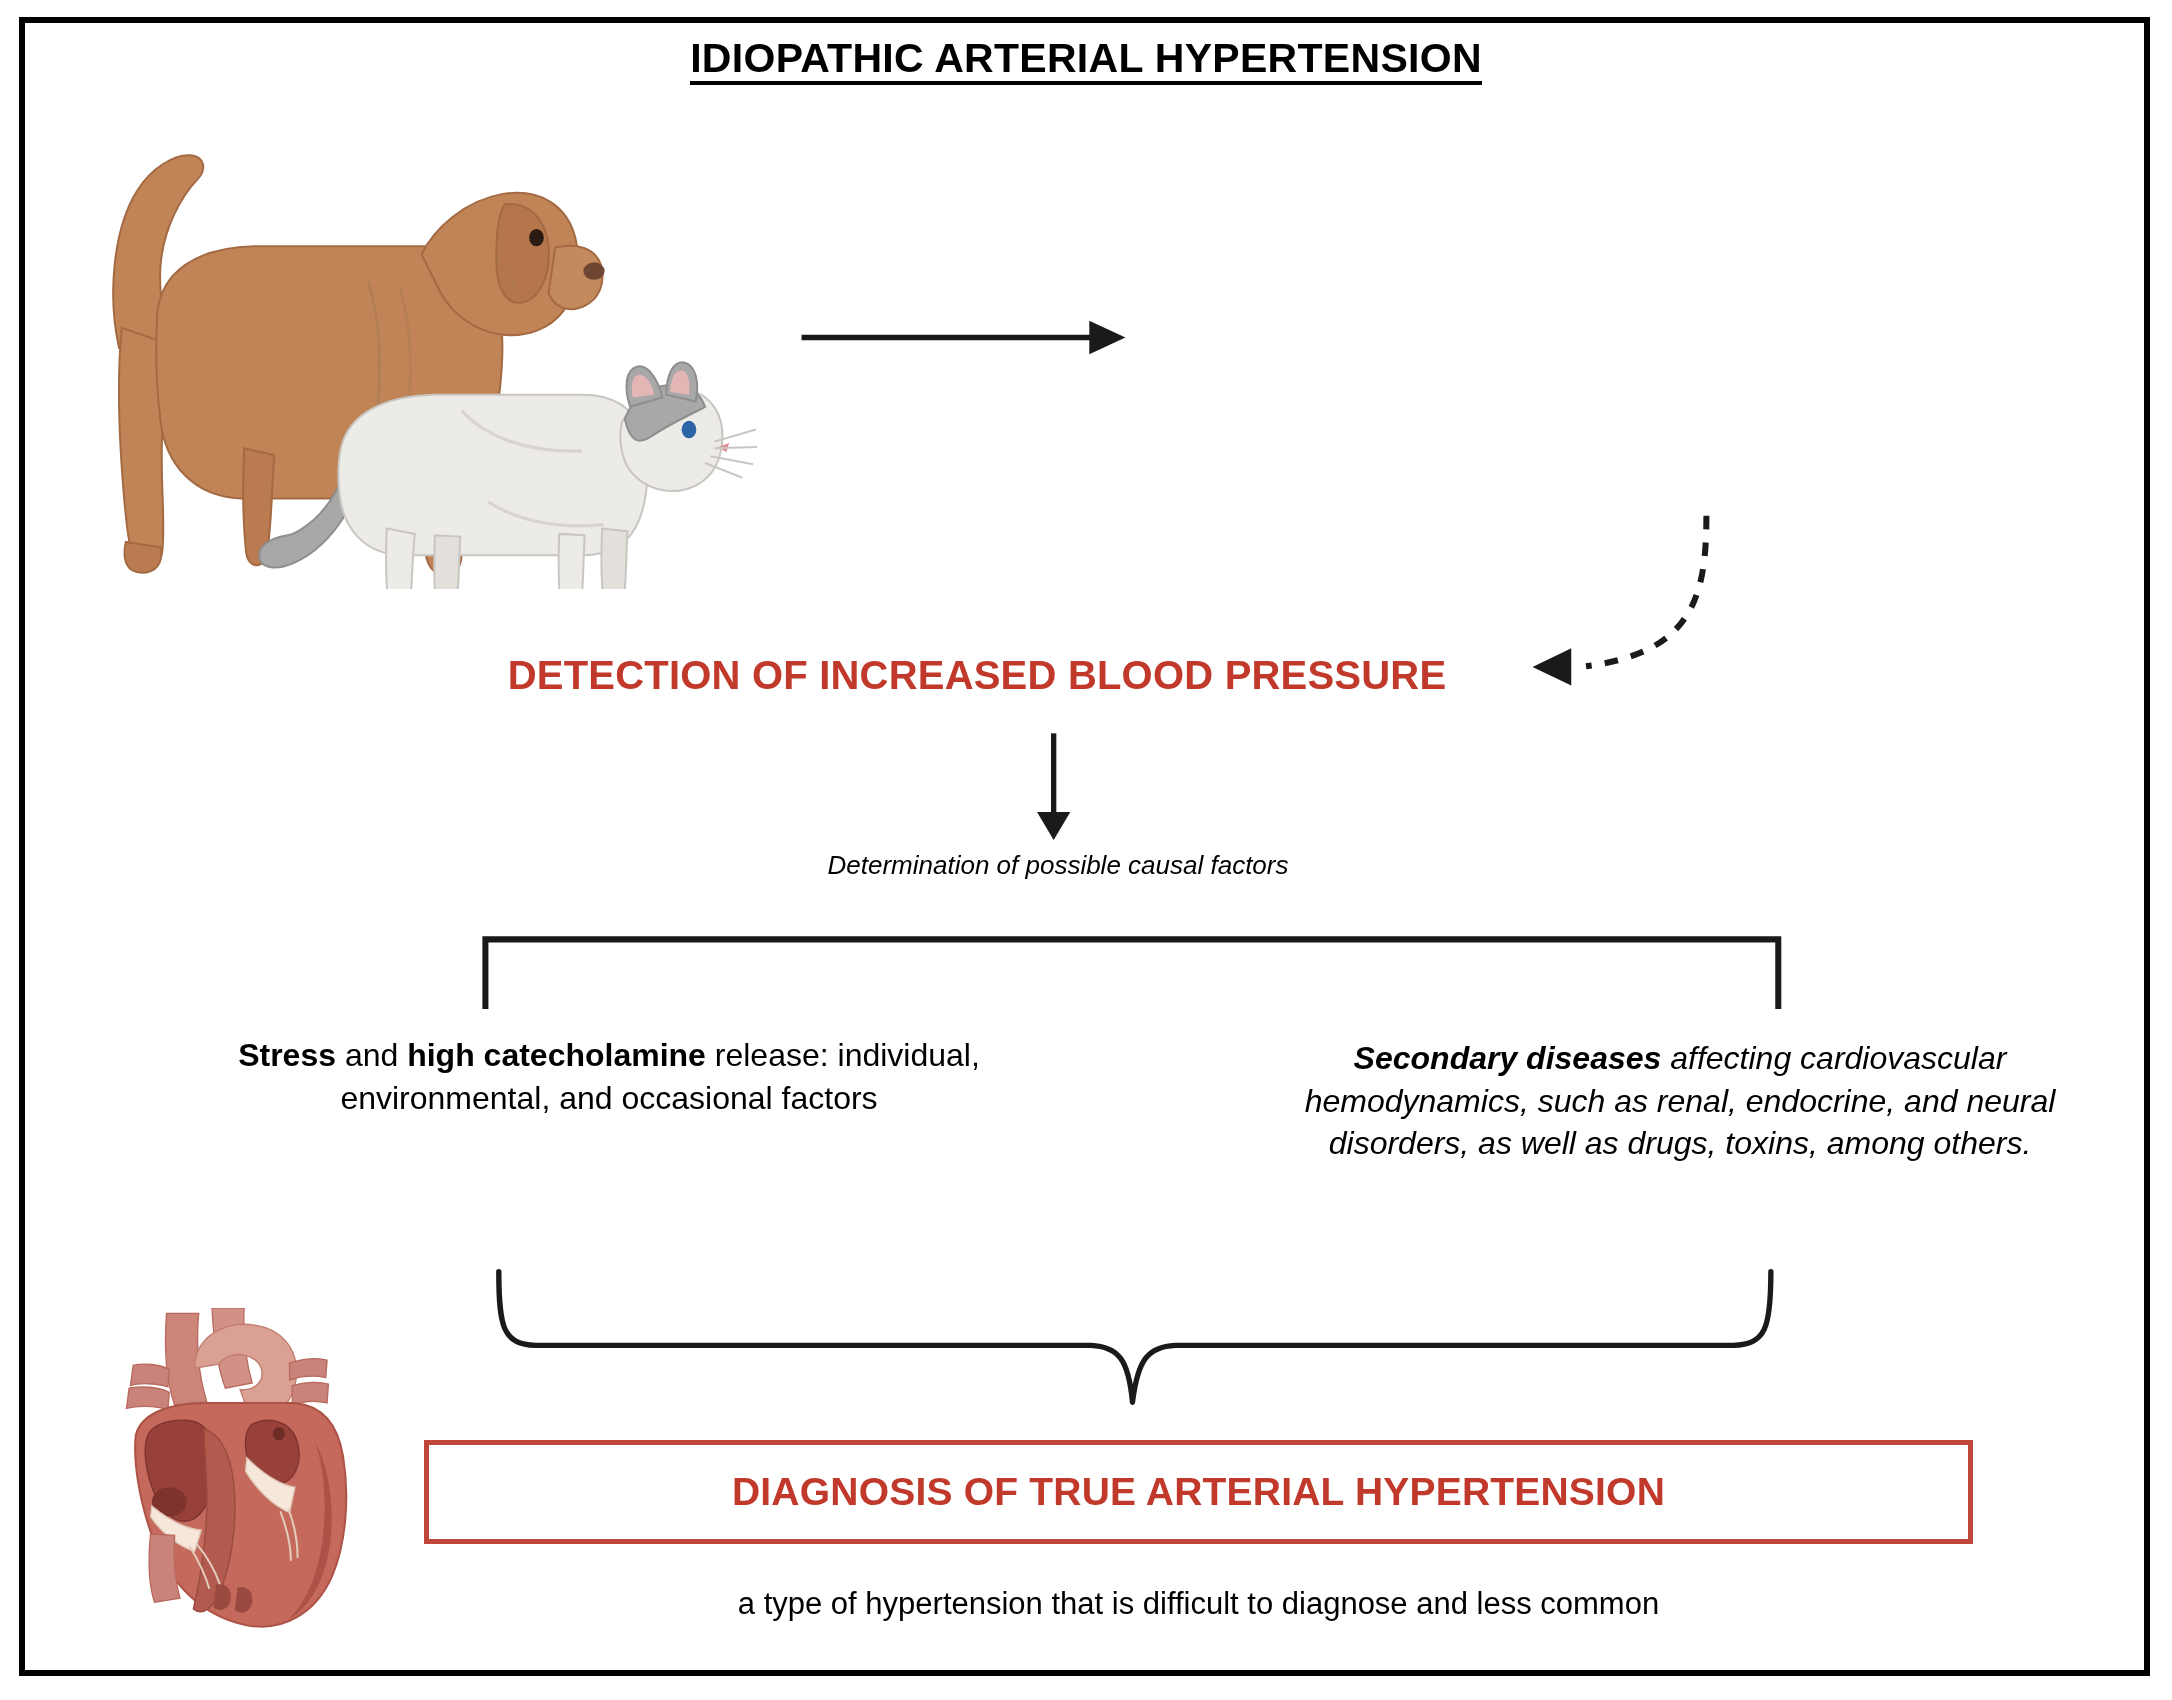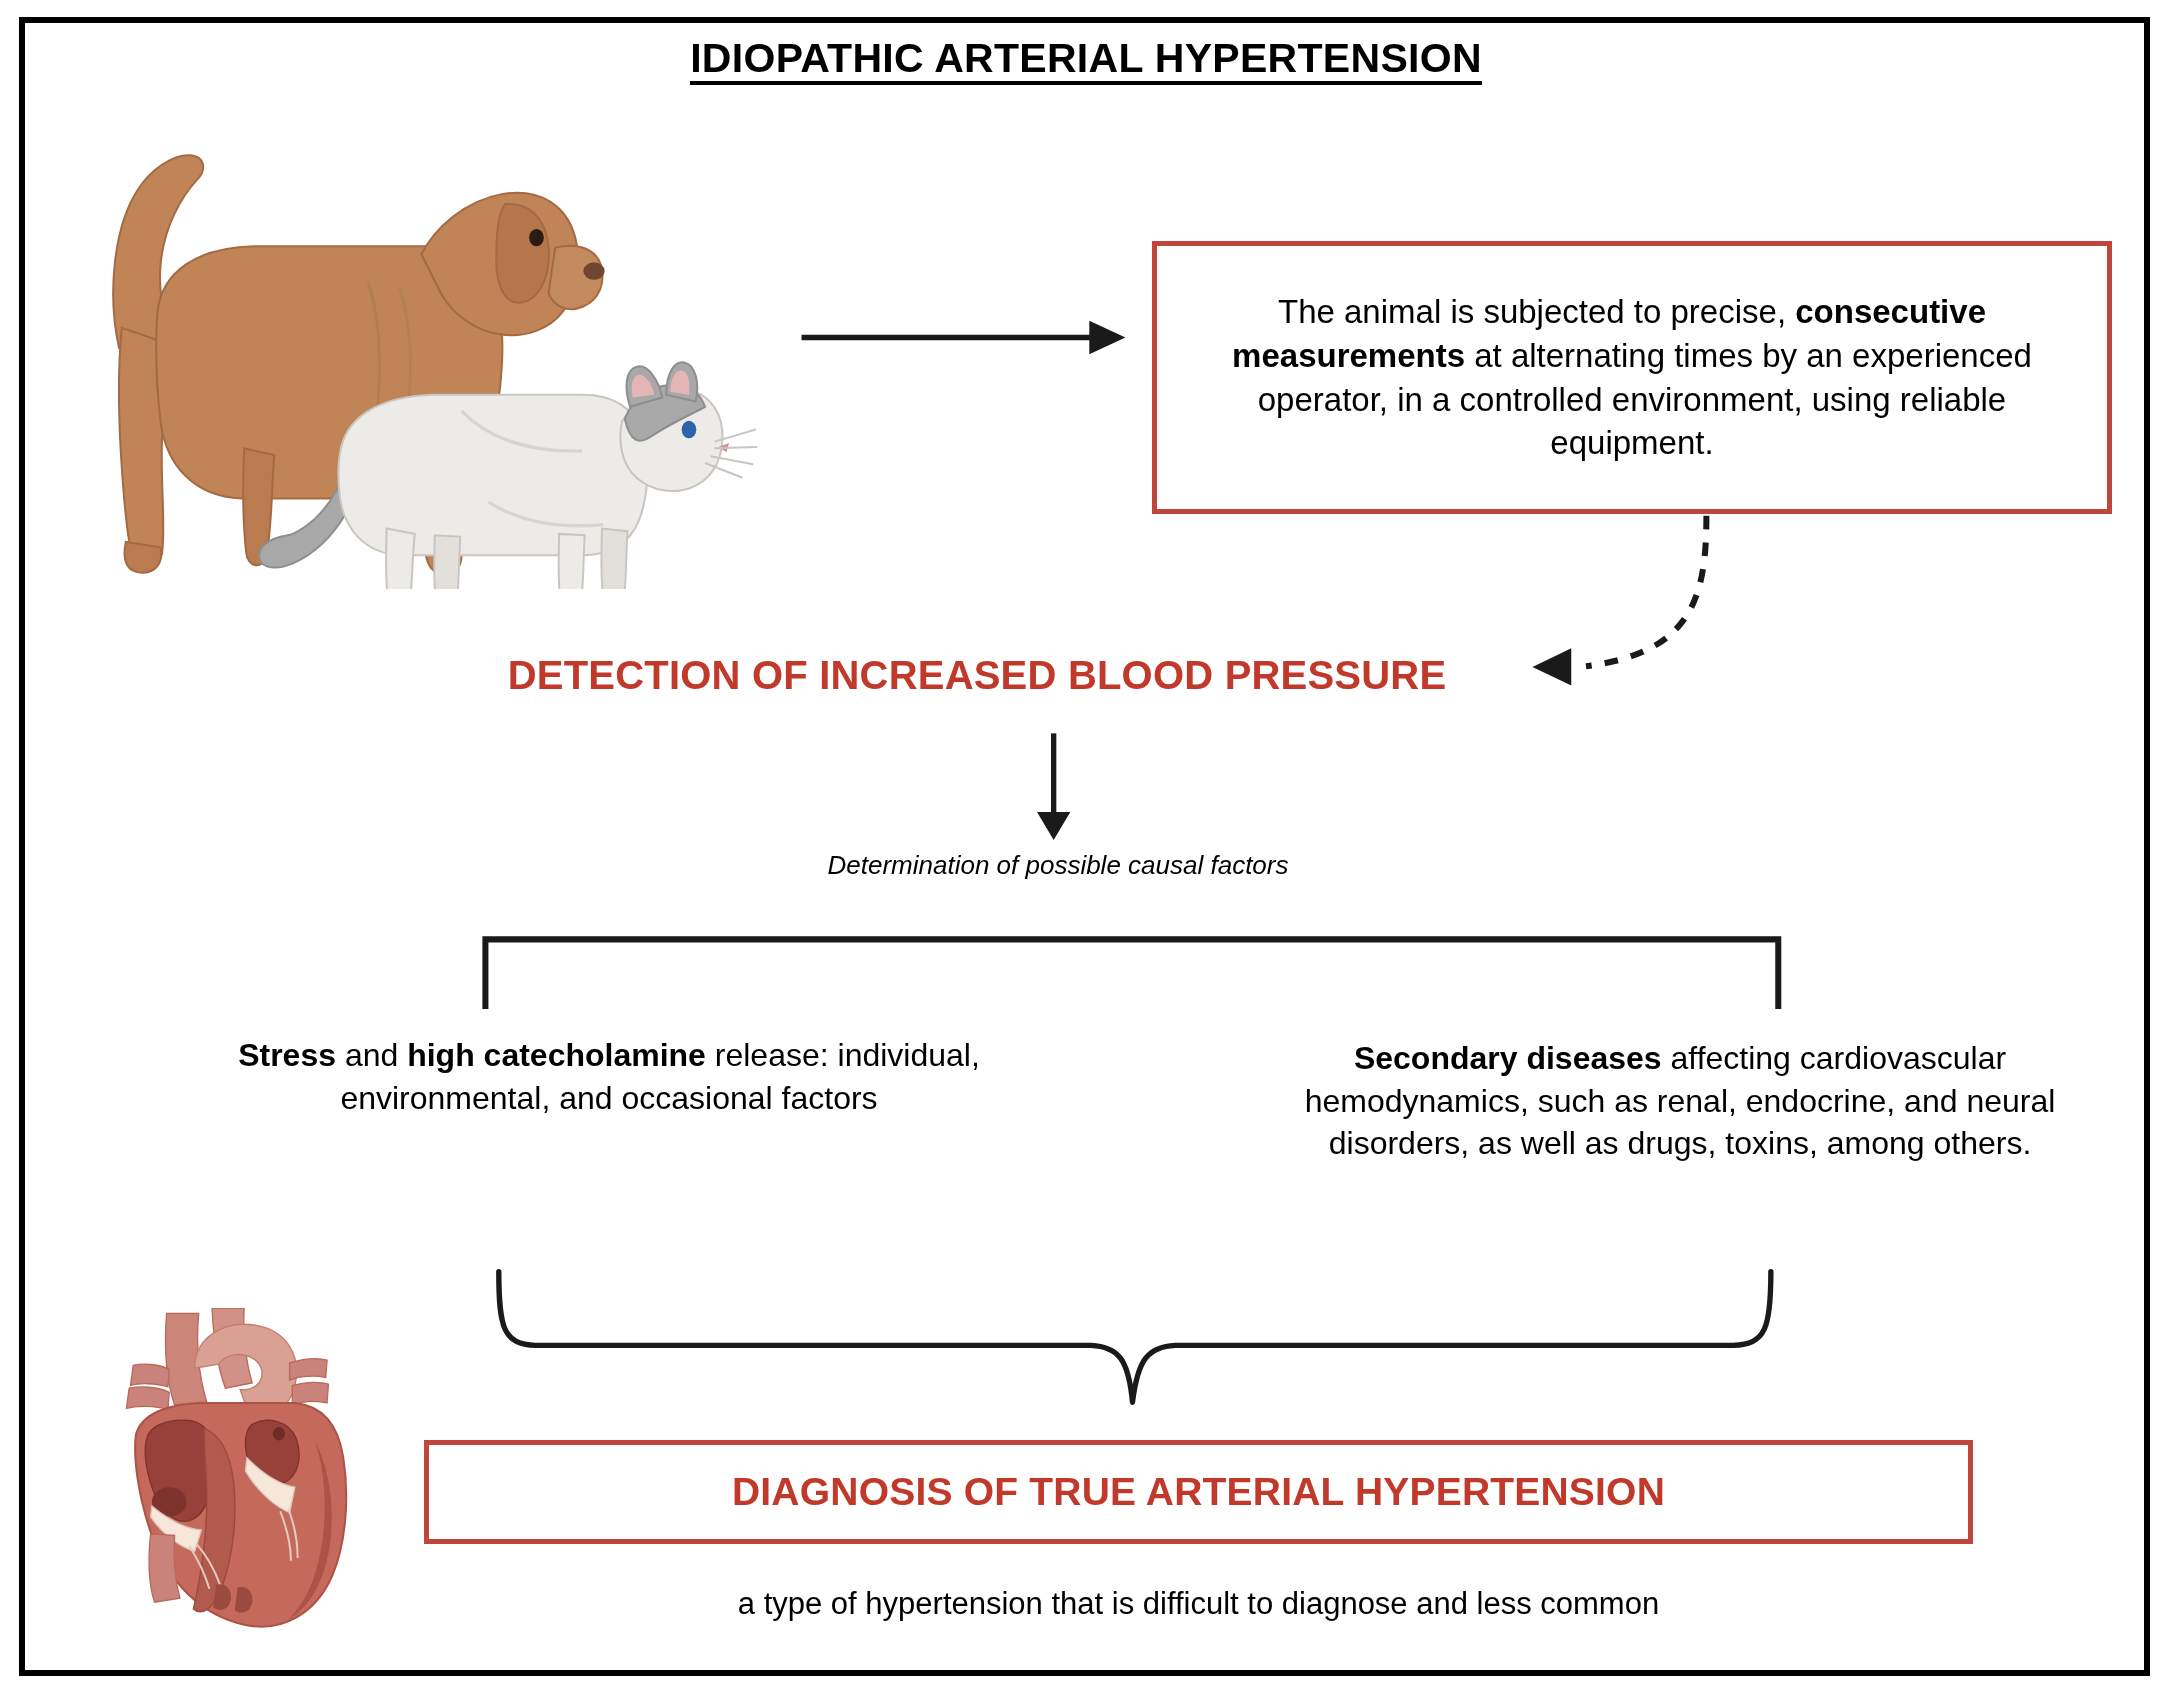--- a/index.html
+++ b/index.html
@@ -141,20 +141,21 @@
   }
   #branch-right {
     position: absolute;
     left: 1245px;
     top: 1037px;
     width: 870px;
     text-align: center;
     font-size: 32px;
     line-height: 1.33;
     color: #000000;
+    font-style: italic;
   }
   #branch-left b, #branch-right b { font-weight: bold; }
   
   #bottom-brace {
     position: absolute;
     left: 462px;
     top: 1265px;
     width: 1345px;
     height: 154px;
   }
@@ -276,23 +277,20 @@
     </svg>
   </div>
 
   <div id="arrow-animals-to-box">
     <svg viewBox="0 0 500 130" width="335" height="87" xmlns="http://www.w3.org/2000/svg">
       <line x1="8" y1="65" x2="440" y2="65" stroke="#1A1A1A" stroke-width="8"></line>
       <path d="M438 40 L 492 65 L 438 90 Z" fill="#1A1A1A"></path>
     </svg>
   </div>
 
-  <div id="measurement-box">
-    <div id="measurement-box-text"><span>The animal is subjected to precise, </span><b>consecutive measurements</b><span> at alternating times by an experienced operator, in a controlled environment, using reliable equipment.</span></div>
-  </div>
 
   <div id="dashed-arrow">
     <svg viewBox="0 0 420 290" width="281" height="194" xmlns="http://www.w3.org/2000/svg">
       <path d="M310 10 C 310 130, 290 215, 130 235" fill="none" stroke="#1A1A1A" stroke-width="9" stroke-dasharray="20 20" stroke-linecap="butt"></path>
       <path d="M108 208 L 50 236 L 108 264 Z" fill="#1A1A1A"></path>
     </svg>
   </div>
 
   <div id="detection-heading">DETECTION OF INCREASED BLOOD PRESSURE</div>
 

